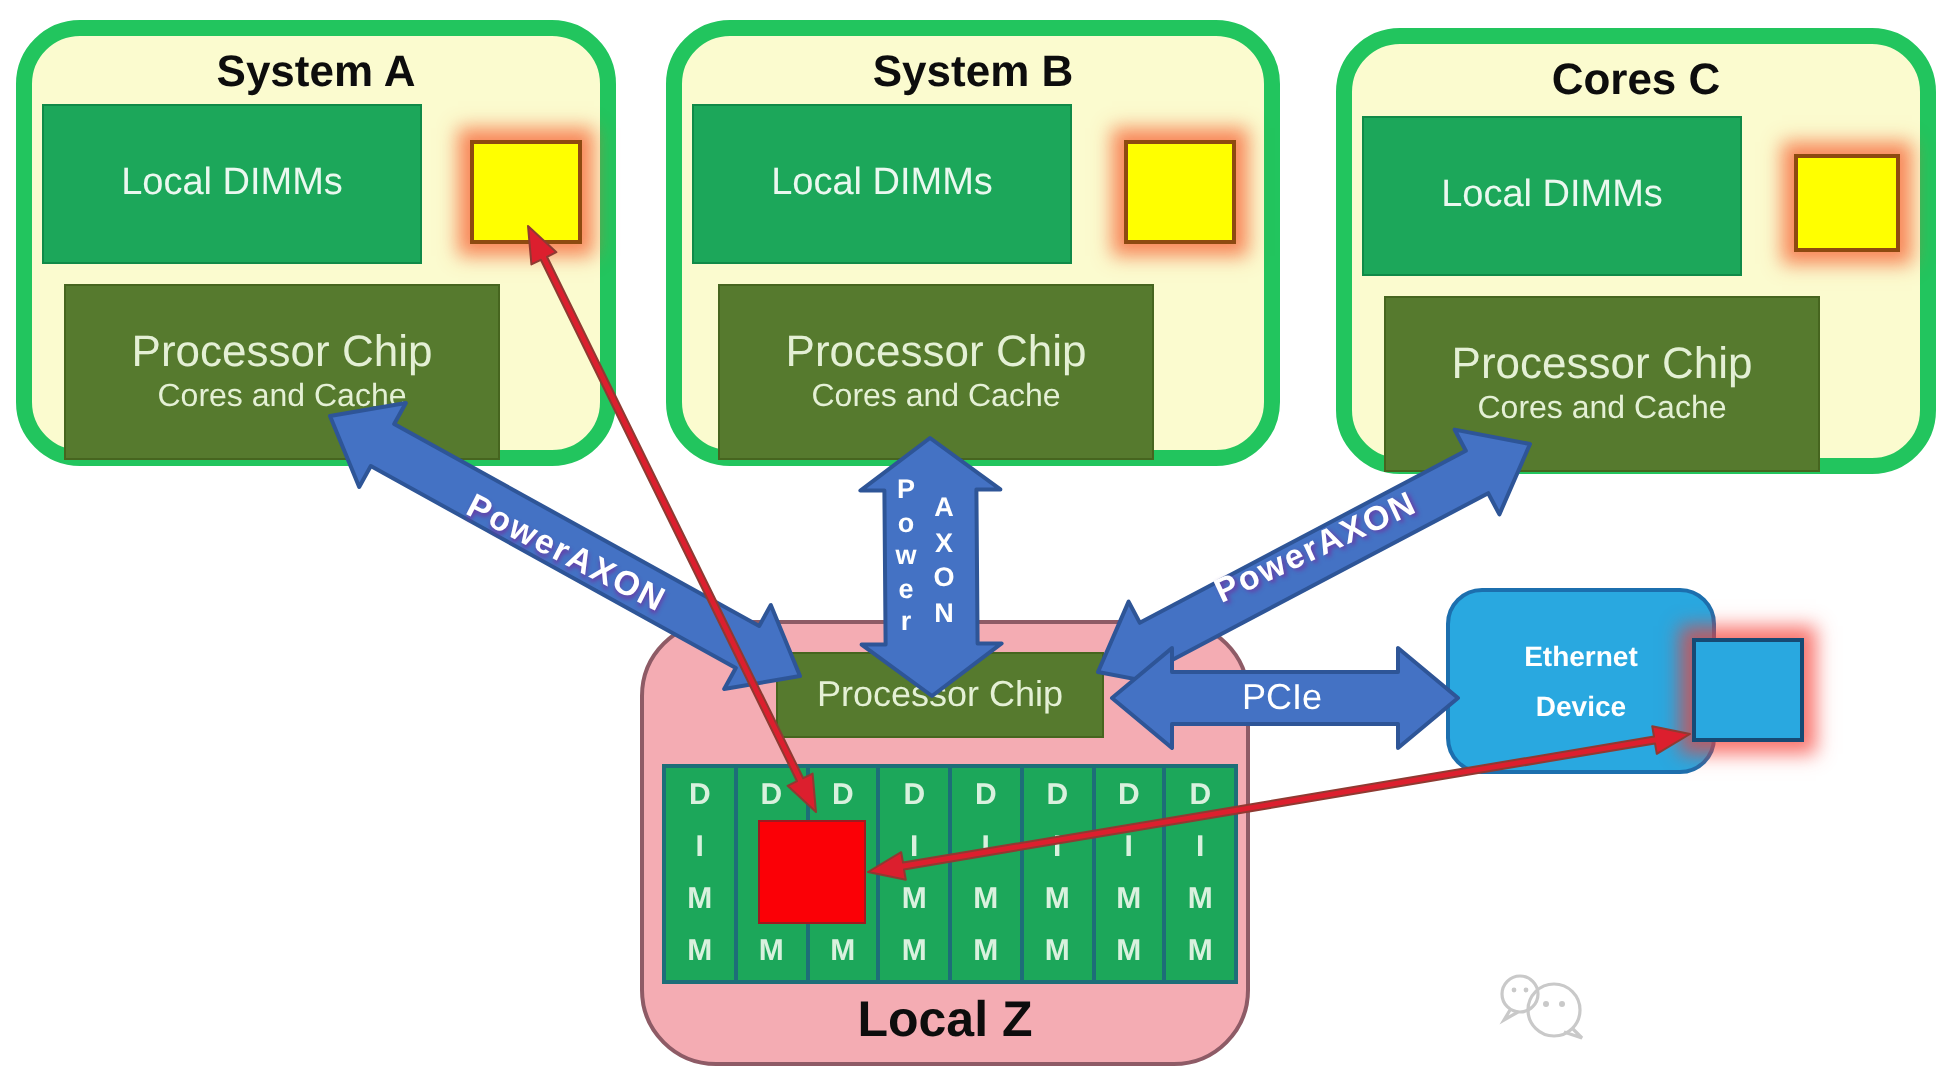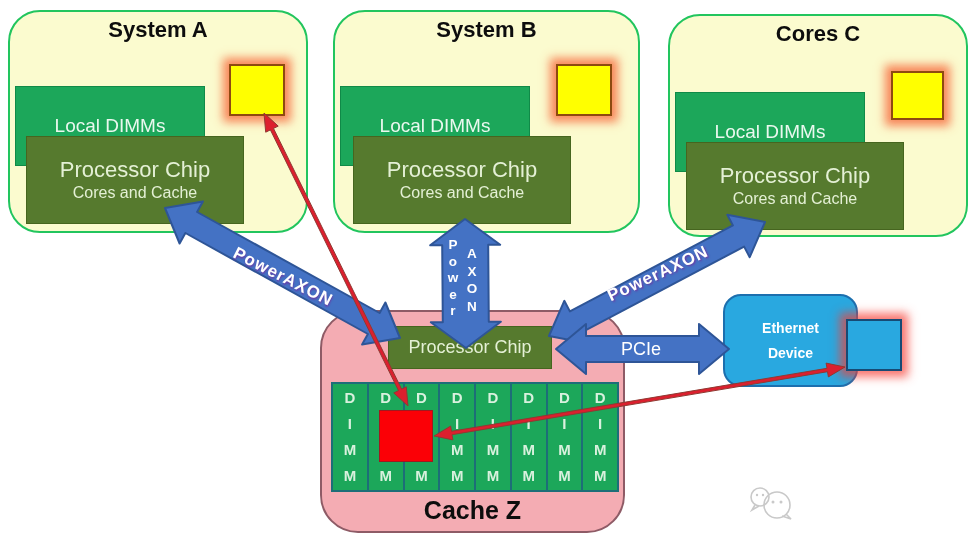--- a/index.html
+++ b/index.html
@@ -1,26 +1,26 @@
 <!DOCTYPE html>
 <html><head>
 <meta charset="utf-8">
 <style>
   html,body{margin:0;padding:0;background:#fff;}
   .canvas{position:relative;width:979px;height:545px;background:#ffffff;overflow:hidden;
           font-family:"Liberation Sans",sans-serif;}
 
   
   .sysbox{position:absolute;width:300px;height:223px;background:#FBFBCF;
-          border:2px solid #22c55e;border-radius:32px;z-index:10;box-sizing:border-box;}
+          border:8px solid #22c55e;border-radius:32px;z-index:10;box-sizing:border-box;}
   .sys-title{position:absolute;top:5px;left:0;width:100%;text-align:center;
              font-size:22px;font-weight:bold;color:#0d0d0d;}
   .localdimms{position:absolute;left:5px;top:34px;width:190px;height:80px;background:#1CA75A;
               border:1px solid #108A48;display:flex;align-items:center;justify-content:center;
-              color:#EAF8EF;font-size:19px;box-sizing:border-box;margin-top:40px;}
+              color:#EAF8EF;font-size:19px;box-sizing:border-box;}
   .chipbox{position:absolute;left:16px;top:124px;width:218px;height:88px;background:#567A2E;
            border:1px solid #46651F;color:#E4F0D5;text-align:center;display:flex;
            flex-direction:column;justify-content:center;box-sizing:border-box;}
   .chip-t{font-size:22px;line-height:26px;}
   .chip-s{font-size:16px;line-height:20px;}
   .ysq{position:absolute;left:219px;top:52px;width:56px;height:52px;background:#FFFF00;
        border:2px solid #8E4A10;box-shadow:0 0 9px 6px rgba(247,85,40,.7);z-index:20;box-sizing:border-box;}
 
   
   .zbox{position:absolute;left:320px;top:310px;width:305px;height:223px;background:#F4ACB3;
@@ -123,21 +123,21 @@
       <div class="dimm-strip">D
 I
 M
 M</div>
       <div class="dimm-strip">D
 I
 M
 M</div>
     </div>
     <div class="rsq"></div>
-    <div class="ztitle">Cache Z</div>
+    <div class="ztitle">Local Z</div>
   </div>
 
   <div class="ethbox">Ethernet
 Device</div>
   <div class="csq"></div>
 
   <svg id="arrows" xmlns="http://www.w3.org/2000/svg">
       <polygon points="165.0,208.0 179.6,243.5 185.4,233.0 367.9,334.0 362.1,344.5 400.0,338.0 385.4,302.5 379.6,313.0 197.1,212.0 202.9,201.5" fill="#4472C4" stroke="#2E5597" stroke-width="2" stroke-linejoin="round"></polygon>
       <polygon points="465.0,219.0 430.2,245.3 442.2,245.2 442.8,322.2 430.8,322.3 466.0,348.0 500.8,321.7 488.8,321.8 488.2,244.8 500.2,244.7" fill="#4472C4" stroke="#2E5597" stroke-width="2" stroke-linejoin="round"></polygon>
       <polygon points="765.0,222.0 727.3,214.8 732.9,225.4 569.9,311.4 564.3,300.8 549.0,336.0 586.7,343.2 581.1,332.6 744.1,246.6 749.7,257.2" fill="#4472C4" stroke="#2E5597" stroke-width="2" stroke-linejoin="round"></polygon>

